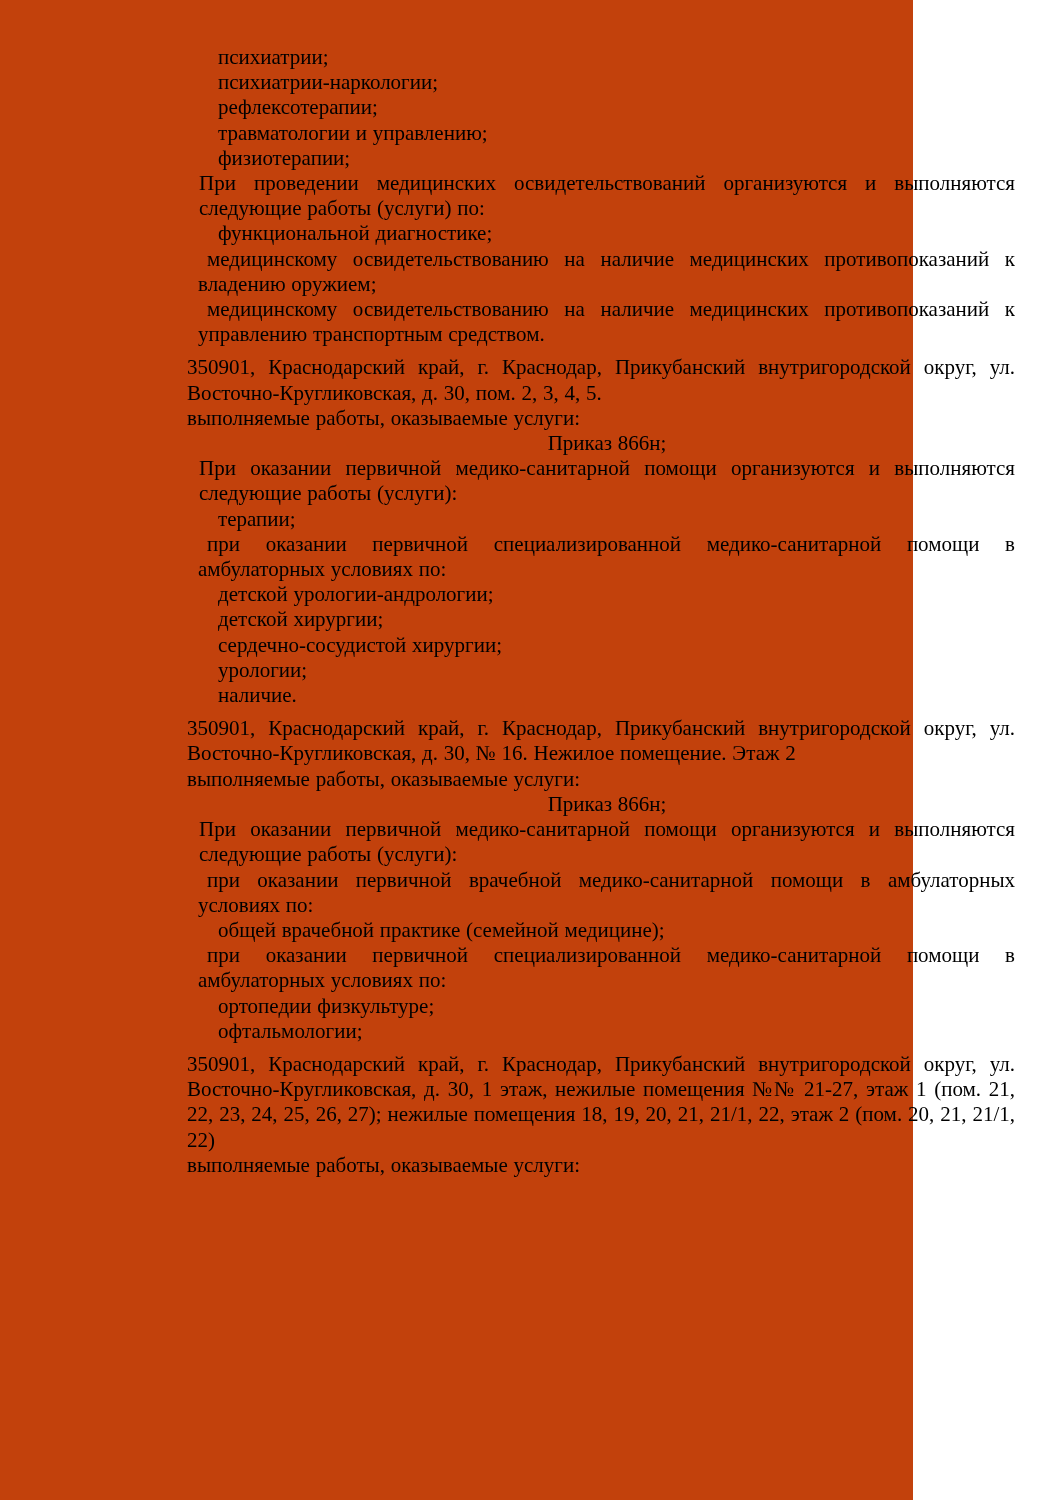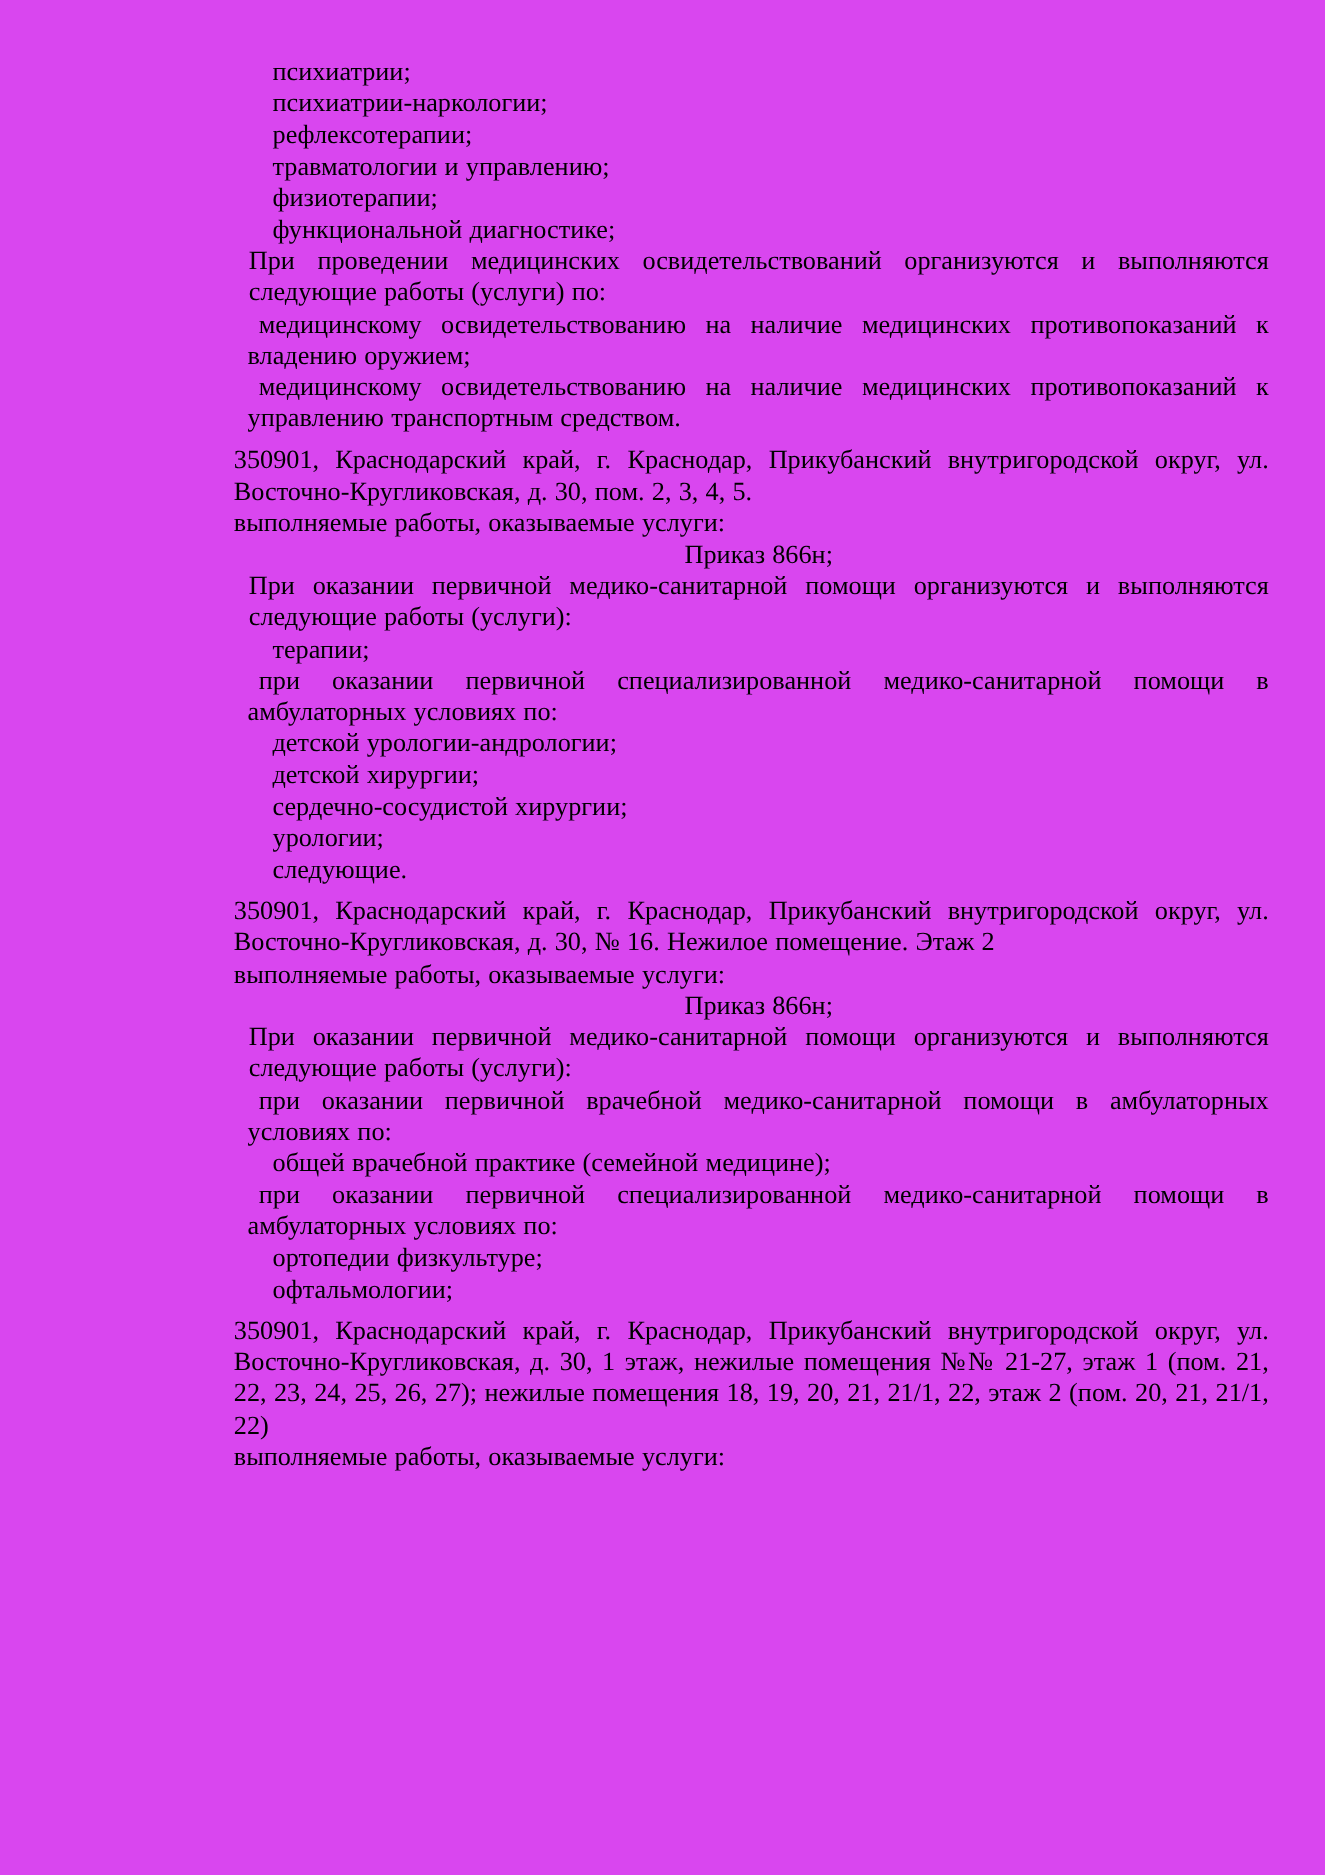--- a/index.html
+++ b/index.html
@@ -8,23 +8,23 @@
     background: #ffffff;
   }
   body {
     width: 1060px;
     height: 1500px;
     overflow: hidden;
     font-family: "Liberation Serif", "DejaVu Serif", serif;
     color: #000000;
   }
   .page {
-    width: 1060px;
+    width: 913px;
     height: 1500px;
-    background: #d946ef;
+    background: #c2410c;
     box-sizing: border-box;
   }
   .doc {
     box-sizing: border-box;
     padding: 45px 45px 0 187px; 
     width: 1060px;
   }
   .section + .section {
     margin-top: 8px; 
   }
@@ -48,37 +48,37 @@
 <body>
 
 <div class="page">
   <div class="doc">
       <div class="section">
         <p class="para indent3">психиатрии;</p>
         <p class="para indent3">психиатрии-наркологии;</p>
         <p class="para indent3">рефлексотерапии;</p>
         <p class="para indent3">травматологии и управлению;</p>
         <p class="para indent3">физиотерапии;</p>
+        <p class="para indent1 justify">При проведении медицинских освидетельствований организуются и выполняются следующие работы (услуги) по:</p>
         <p class="para indent3">функциональной диагностике;</p>
-        <p class="para indent1 justify">При проведении медицинских освидетельствований организуются и выполняются следующие работы (услуги) по:</p>
         <p class="para indent2 justify">медицинскому освидетельствованию на наличие медицинских противопоказаний к владению оружием;</p>
         <p class="para indent2 justify">медицинскому освидетельствованию на наличие медицинских противопоказаний к управлению транспортным средством.</p>
       </div>
       <div class="section">
         <p class="para indent0 justify">350901, Краснодарский край, г. Краснодар, Прикубанский внутригородской округ, ул. Восточно-Кругликовская, д. 30, пом. 2, 3, 4, 5.</p>
         <p class="para indent0">выполняемые работы, оказываемые услуги:</p>
         <p class="para indent1">Приказ 866н;</p>
         <p class="para indent1 justify">При оказании первичной медико-санитарной помощи организуются и выполняются следующие работы (услуги):</p>
         <p class="para indent3">терапии;</p>
         <p class="para indent2 justify">при оказании первичной специализированной медико-санитарной помощи в амбулаторных условиях по:</p>
         <p class="para indent3">детской урологии-андрологии;</p>
         <p class="para indent3">детской хирургии;</p>
         <p class="para indent3">сердечно-сосудистой хирургии;</p>
         <p class="para indent3">урологии;</p>
-        <p class="para indent3">следующие.</p>
+        <p class="para indent3">наличие.</p>
       </div>
       <div class="section">
         <p class="para indent0 justify">350901, Краснодарский край, г. Краснодар, Прикубанский внутригородской округ, ул. Восточно-Кругликовская, д. 30, № 16. Нежилое помещение. Этаж 2</p>
         <p class="para indent0">выполняемые работы, оказываемые услуги:</p>
         <p class="para indent1">Приказ 866н;</p>
         <p class="para indent1 justify">При оказании первичной медико-санитарной помощи организуются и выполняются следующие работы (услуги):</p>
         <p class="para indent2 justify">при оказании первичной врачебной медико-санитарной помощи в амбулаторных условиях по:</p>
         <p class="para indent3">общей врачебной практике (семейной медицине);</p>
         <p class="para indent2 justify">при оказании первичной специализированной медико-санитарной помощи в амбулаторных условиях по:</p>
         <p class="para indent3">ортопедии физкультуре;</p>

